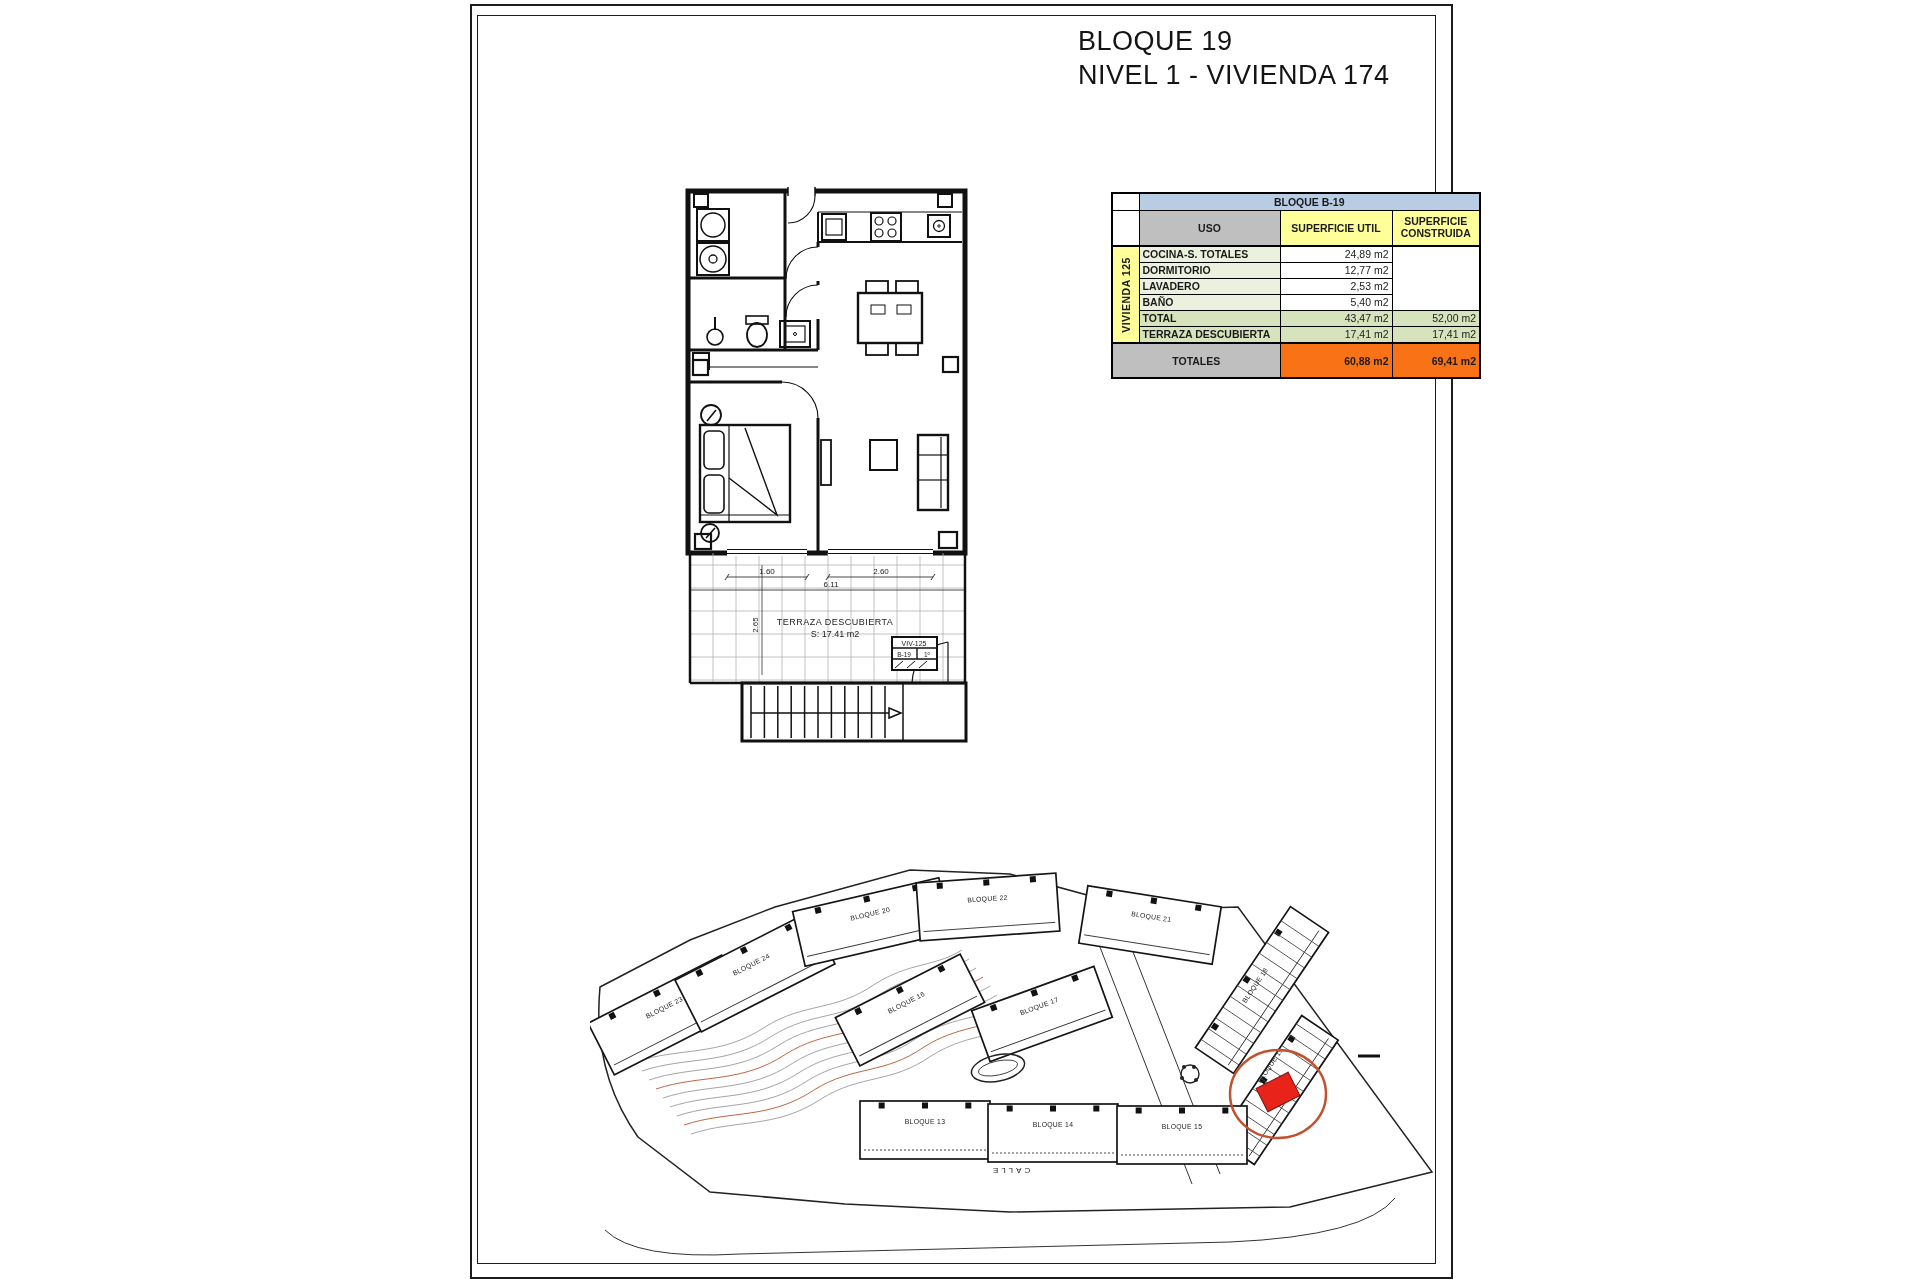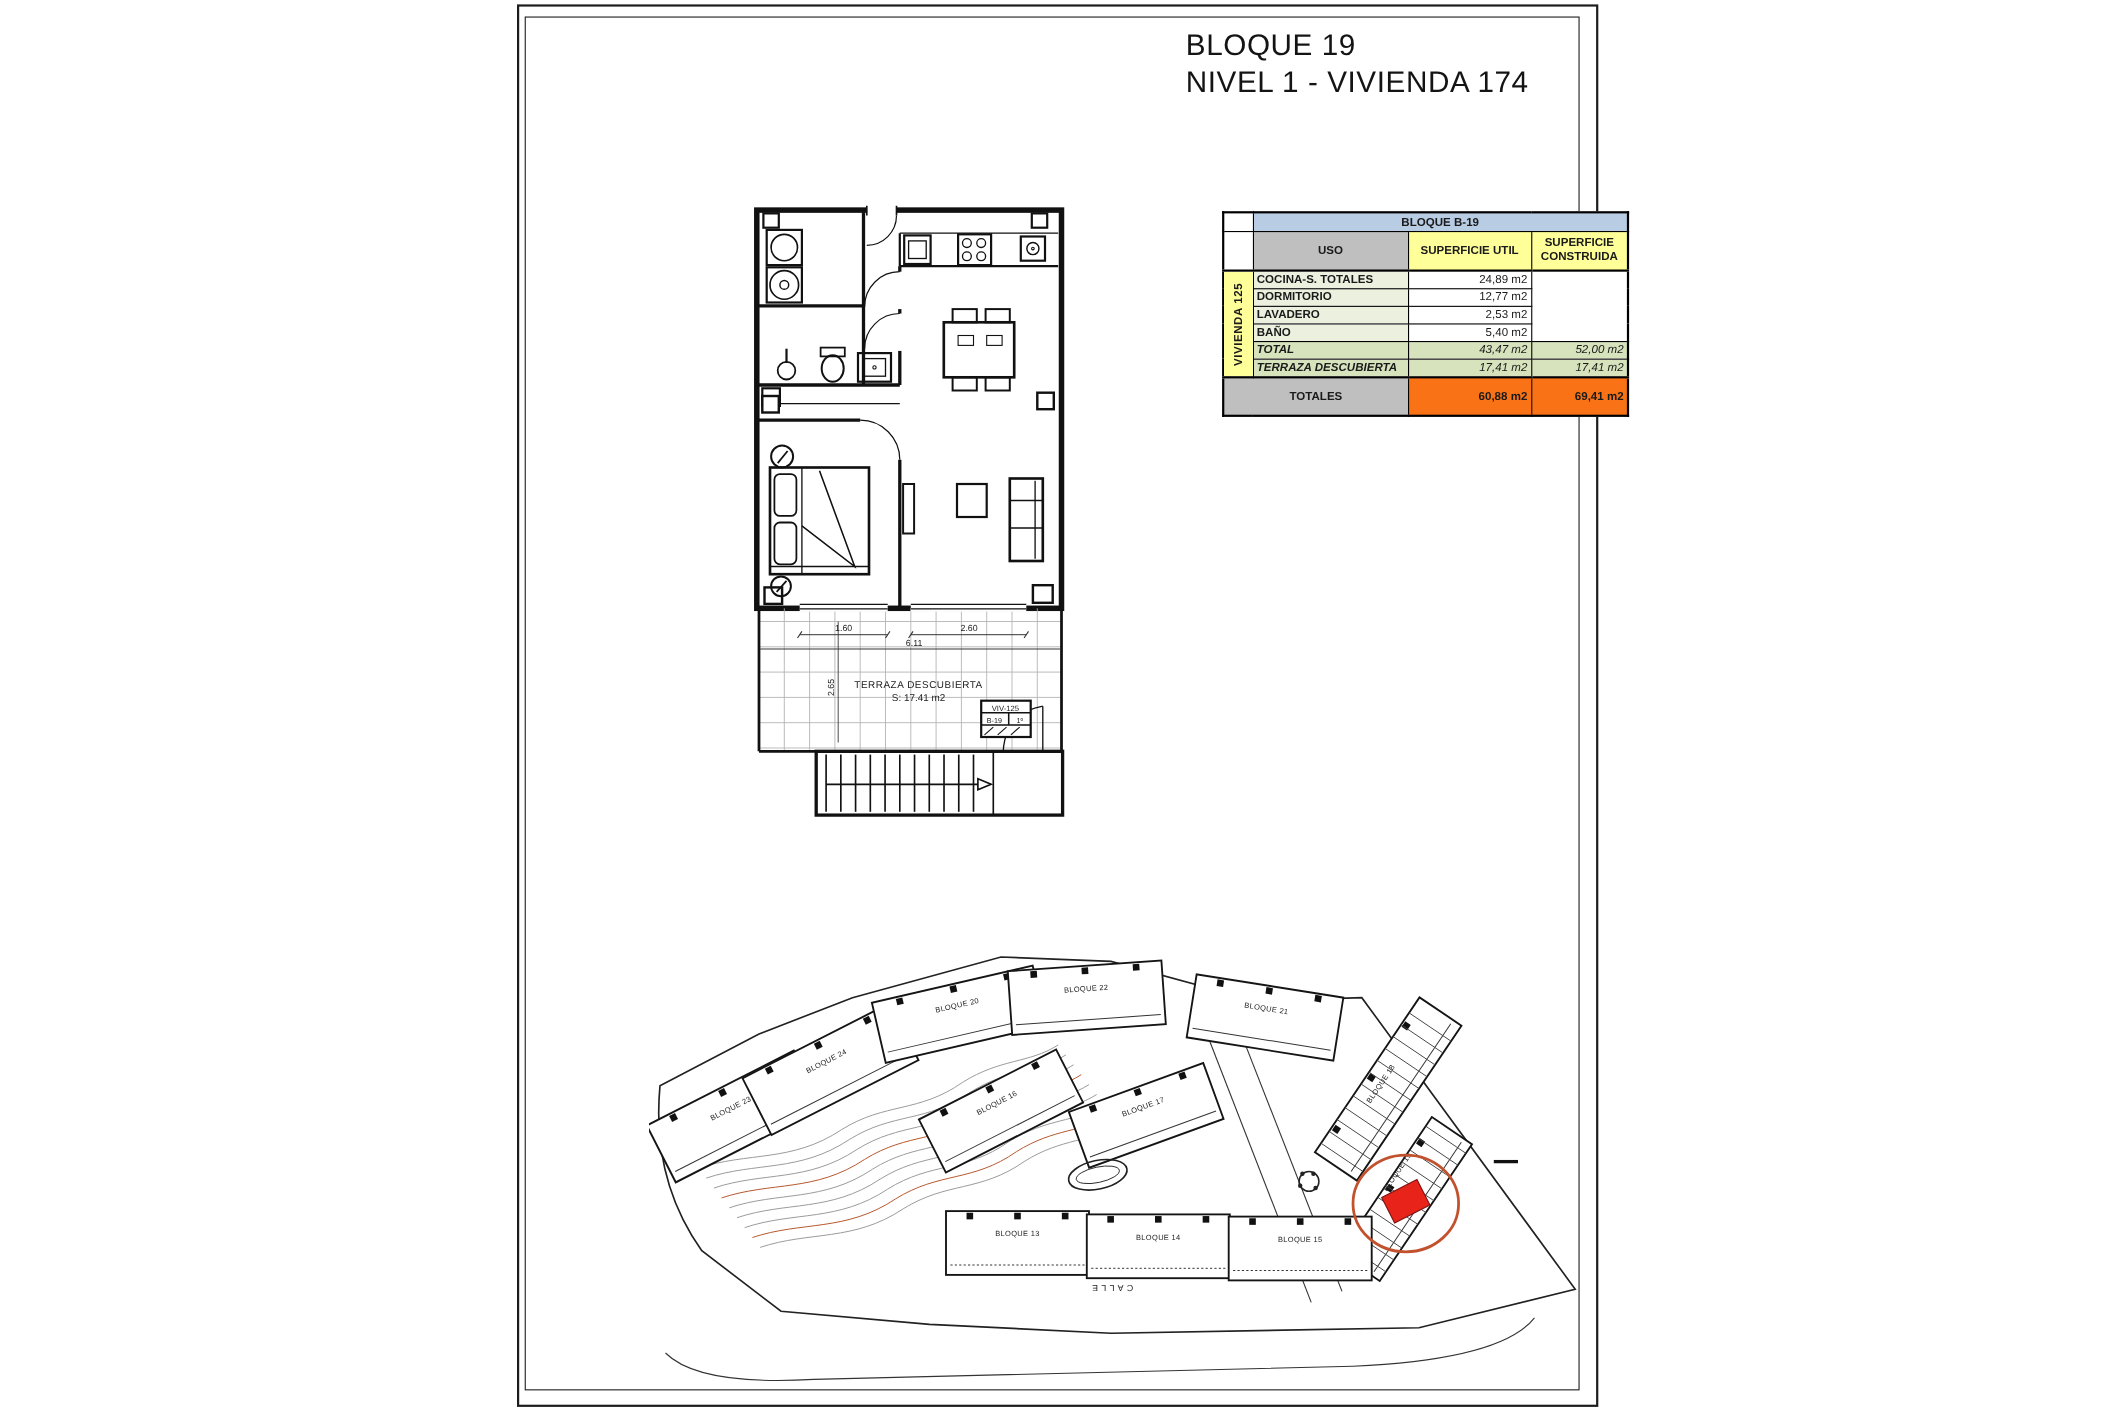--- a/index.html
+++ b/index.html
@@ -16,21 +16,21 @@
          border:2px solid #000;margin-left:32px;}
   #areas td{border:1px solid #000;padding:0 3px;font-size:10.5px;vertical-align:middle;overflow:hidden;}
   #areas .r1{height:17px}#areas .r2{height:36px}
   #areas .rr{height:16px}#areas .r8{height:17px}#areas .r9{height:35px}
   .hdr-blue{background:#b8cce4;text-align:center;font-weight:bold;}
   .hdr-gray{background:#bfbfbf;text-align:center;font-weight:bold;}
   .hdr-yel{background:#ffff99;text-align:center;font-weight:bold;}
   .small{font-size:9.5px;line-height:1.1;}
   .lbl{font-weight:bold;font-size:10px;}
   .g1{background:#ebf1de;}
-  .g2{background:#d6e3bc;font-style:italic;}
+  .g2{background:#d6e3bc;}
   .val{text-align:right;font-size:10.5px;}
   .vlabel{background:#ffff99;position:relative;}
   .rot{position:absolute;left:50%;top:50%;transform:translate(-50%,-50%) rotate(-90deg);
        white-space:nowrap;font-weight:bold;font-size:10.5px;letter-spacing:0.5px;}
   .totales{background:#bfbfbf;text-align:center;font-weight:bold;}
   .tot{background:#f97316;font-weight:bold;}
   #areas tr.trow9 td{border-top-width:2px;}
   #areas tr.trow2 td{border-bottom-width:2px;}
   svg{position:absolute;}
   svg text{font-family:"Liberation Sans",sans-serif;fill:#222;}

